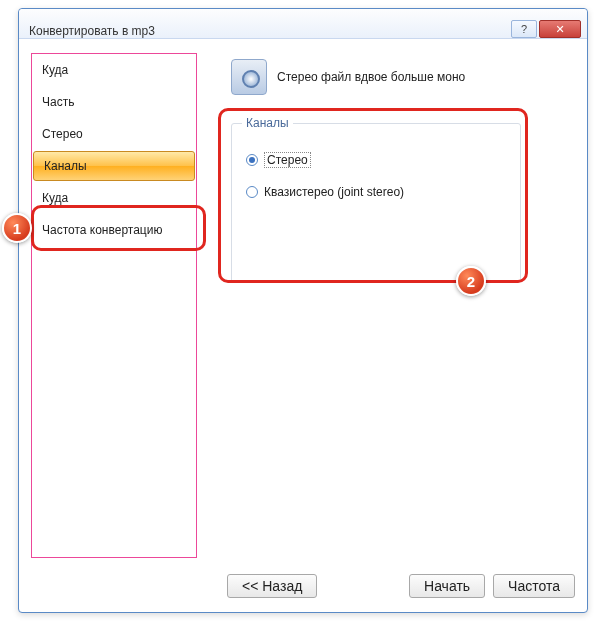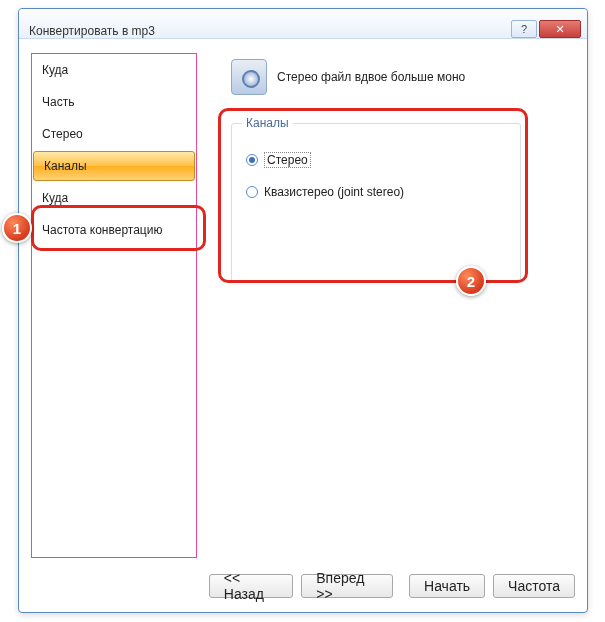--- a/index.html
+++ b/index.html
@@ -157,21 +157,20 @@
           <span class="radio"></span>
           <span class="radio-label">Квазистерео (joint stereo)</span>
         </div>
       </div>
     </div>
   </div>
 
   <div class="buttons">
     <div class="spacer-before"></div>
     <div class="btn">&lt;&lt; Назад</div>
-    <div class="btn">Вперед &gt;&gt;</div>
     <div class="flex-gap"></div>
     <div class="btn primary">Начать</div>
     <div class="btn">Частота</div>
   </div>
 </div>
 
 <div class="highlight1" style="left:31px; top:205px; width:175px; height:46px;"></div>
 <div class="highlight2" style="left:218px; top:108px; width:310px; height:175px;"></div>
 <div class="marker" style="left:2px; top:213px;">1</div>
 <div class="marker" style="left:456px; top:266px;">2</div>

